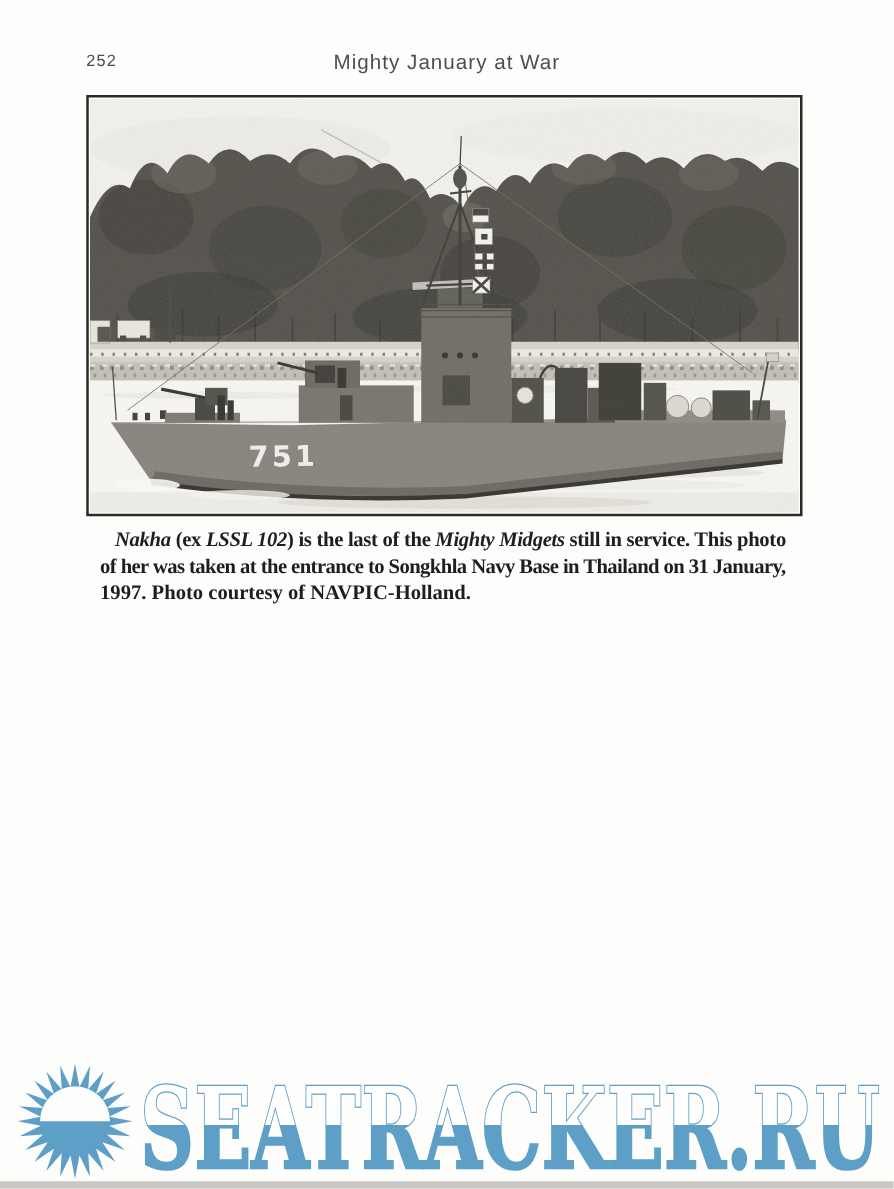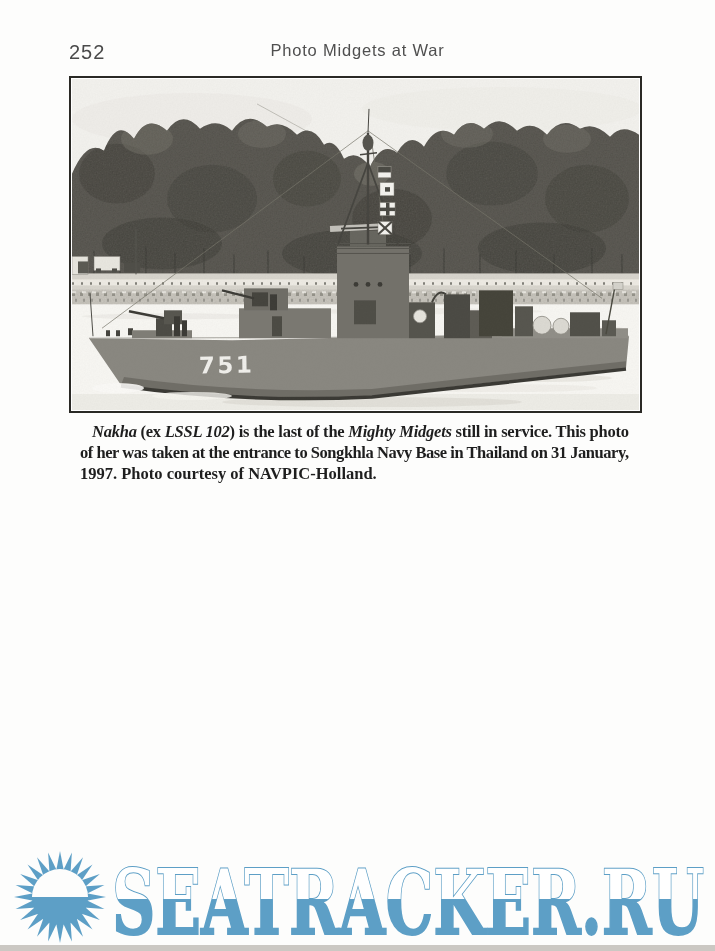--- a/index.html
+++ b/index.html
@@ -5,21 +5,21 @@
   html,body{margin:0;padding:0;}
   body{
     width:715px;height:951px;
     background:#fdfdfc;
     position:relative;
     overflow:hidden;
     font-family:"Liberation Sans", sans-serif;
   }
   .page-number{
     position:absolute;left:69px;top:41px;
-    font-size:20px;letter-spacing:1px;color:#4a4a4a;
+    font-size:13px;letter-spacing:1px;color:#4a4a4a;
   }
   .running-header{
     position:absolute;left:0;right:0;top:41px;
     text-align:center;font-size:16.5px;letter-spacing:.8px;color:#4f4f4f;
   }
   .photo-frame{
     position:absolute;left:69px;top:76px;
     width:573px;height:337px;
     box-sizing:border-box;
     border:2px solid #2a2925;
@@ -46,21 +46,21 @@
   }
   .hullnum{
     font-family:"DejaVu Sans", sans-serif;
     font-weight:bold;font-size:23px;fill:#f1f0ec;letter-spacing:2.5px;
   }
 </style>
 </head>
 <body>
 
 <div class="page-number">252</div>
-<div class="running-header">Photo Midgets at War</div>
+<div class="running-header">Mighty January at War</div>
 
 <div class="photo-frame">
   <svg viewBox="0 0 567 332" preserveAspectRatio="none">
     <defs>
       <filter id="grain" x="-5%" y="-5%" width="110%" height="110%">
         <feTurbulence type="fractalNoise" baseFrequency="0.7" numOctaves="2" result="n"></feTurbulence>
         <feColorMatrix in="n" type="matrix" values="0 0 0 0 0.22  0 0 0 0 0.21  0 0 0 0 0.19  0 0 0 0.55 0"></feColorMatrix>
       </filter>
       <path id="treepath" d="M0,95 Q15,60 32,72 Q45,38 62,60 Q75,34 95,52 Q110,30 128,50 Q145,38 160,52 Q175,30 195,48 Q210,40 225,56 Q240,44 252,66 Q262,58 272,80 Q285,70 298,88 Q310,62 325,74 Q338,52 352,68 Q365,44 382,56 Q395,36 412,50 Q428,34 445,52 Q460,40 475,56 Q490,36 508,50 Q522,42 538,58 Q550,44 567,56 L567,205 L0,205 Z"></path>
       <clipPath id="treeclip">

